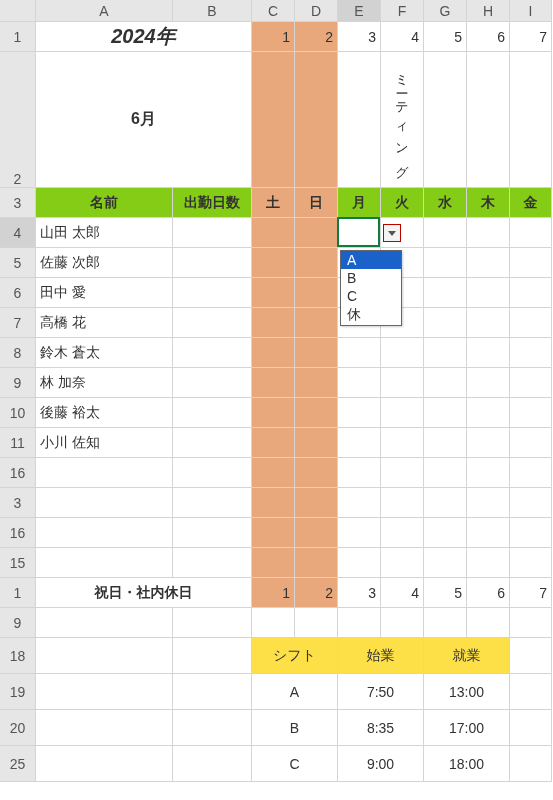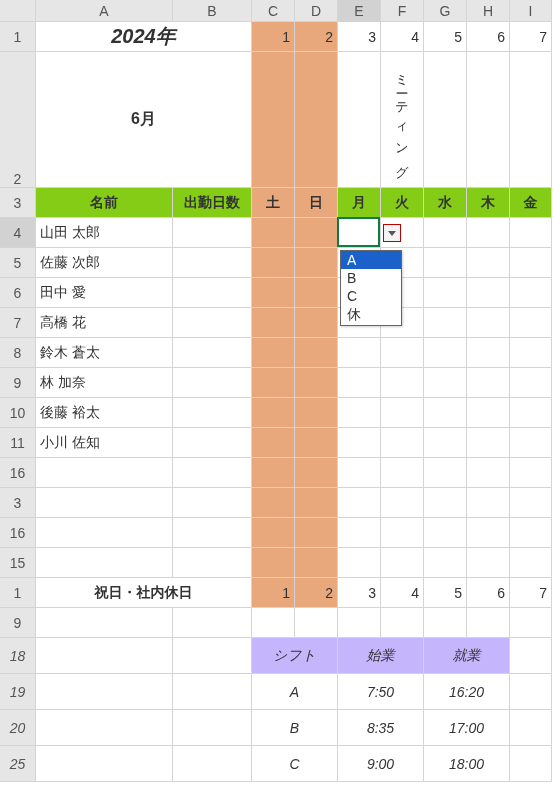--- a/index.html
+++ b/index.html
@@ -33,28 +33,28 @@
     background: #e6e6e6;
     color: #555;
     font-size: 14px;
     text-align: center;
     justify-content: center;
   }
   .row-hdr { background: #e6e6e6; color:#555; justify-content: center; font-size:14px;}
   .col-hdr-row .cell { height: 22px; }
   .body .cell { height: 30px; }
   .tall .cell { height: 136px; }
-  .r18 .cell, .r19 .cell, .r20 .cell, .r21 .cell { height: 36px; font-style: italic; }
+  .r18 .cell, .r19 .cell, .r20 .cell, .r21 .cell { height: 36px; }
   .left { justify-content: flex-start; }
   .right { justify-content: flex-end; }
   .center { justify-content: center; }
   .bold { font-weight: bold; }
   .fill-header { background: #84cc16; }
   .fill-salmon { background: #e8a87c; }
-  .fill-green  { background: #c4b5fd; }
+  .fill-green  { background: #fde047; }
   .selected-col { background: #d2d2d2; }
   .vtext {
     display:flex;
     flex-direction:column;
     align-items:center;
     justify-content:flex-start;
     line-height:1;
     font-size:13px;
     padding-top:4px;
   }
@@ -343,21 +343,21 @@
     <div class="cell spanGH fill-green center">就業</div>
     <div class="cell"></div>
   </div>
 
   <div class="r19" style="display:contents">
     <div class="cell row-hdr">19</div>
     <div class="cell"></div>
     <div class="cell"></div>
     <div class="cell spanCD center">A</div>
     <div class="cell spanEF center">7:50</div>
-    <div class="cell spanGH center">16:20</div>
+    <div class="cell spanGH center">13:00</div>
     <div class="cell"></div>
   </div>
 
   <div class="r20" style="display:contents">
     <div class="cell row-hdr">20</div>
     <div class="cell"></div>
     <div class="cell"></div>
     <div class="cell spanCD center">B</div>
     <div class="cell spanEF center">8:35</div>
     <div class="cell spanGH center">17:00</div>

